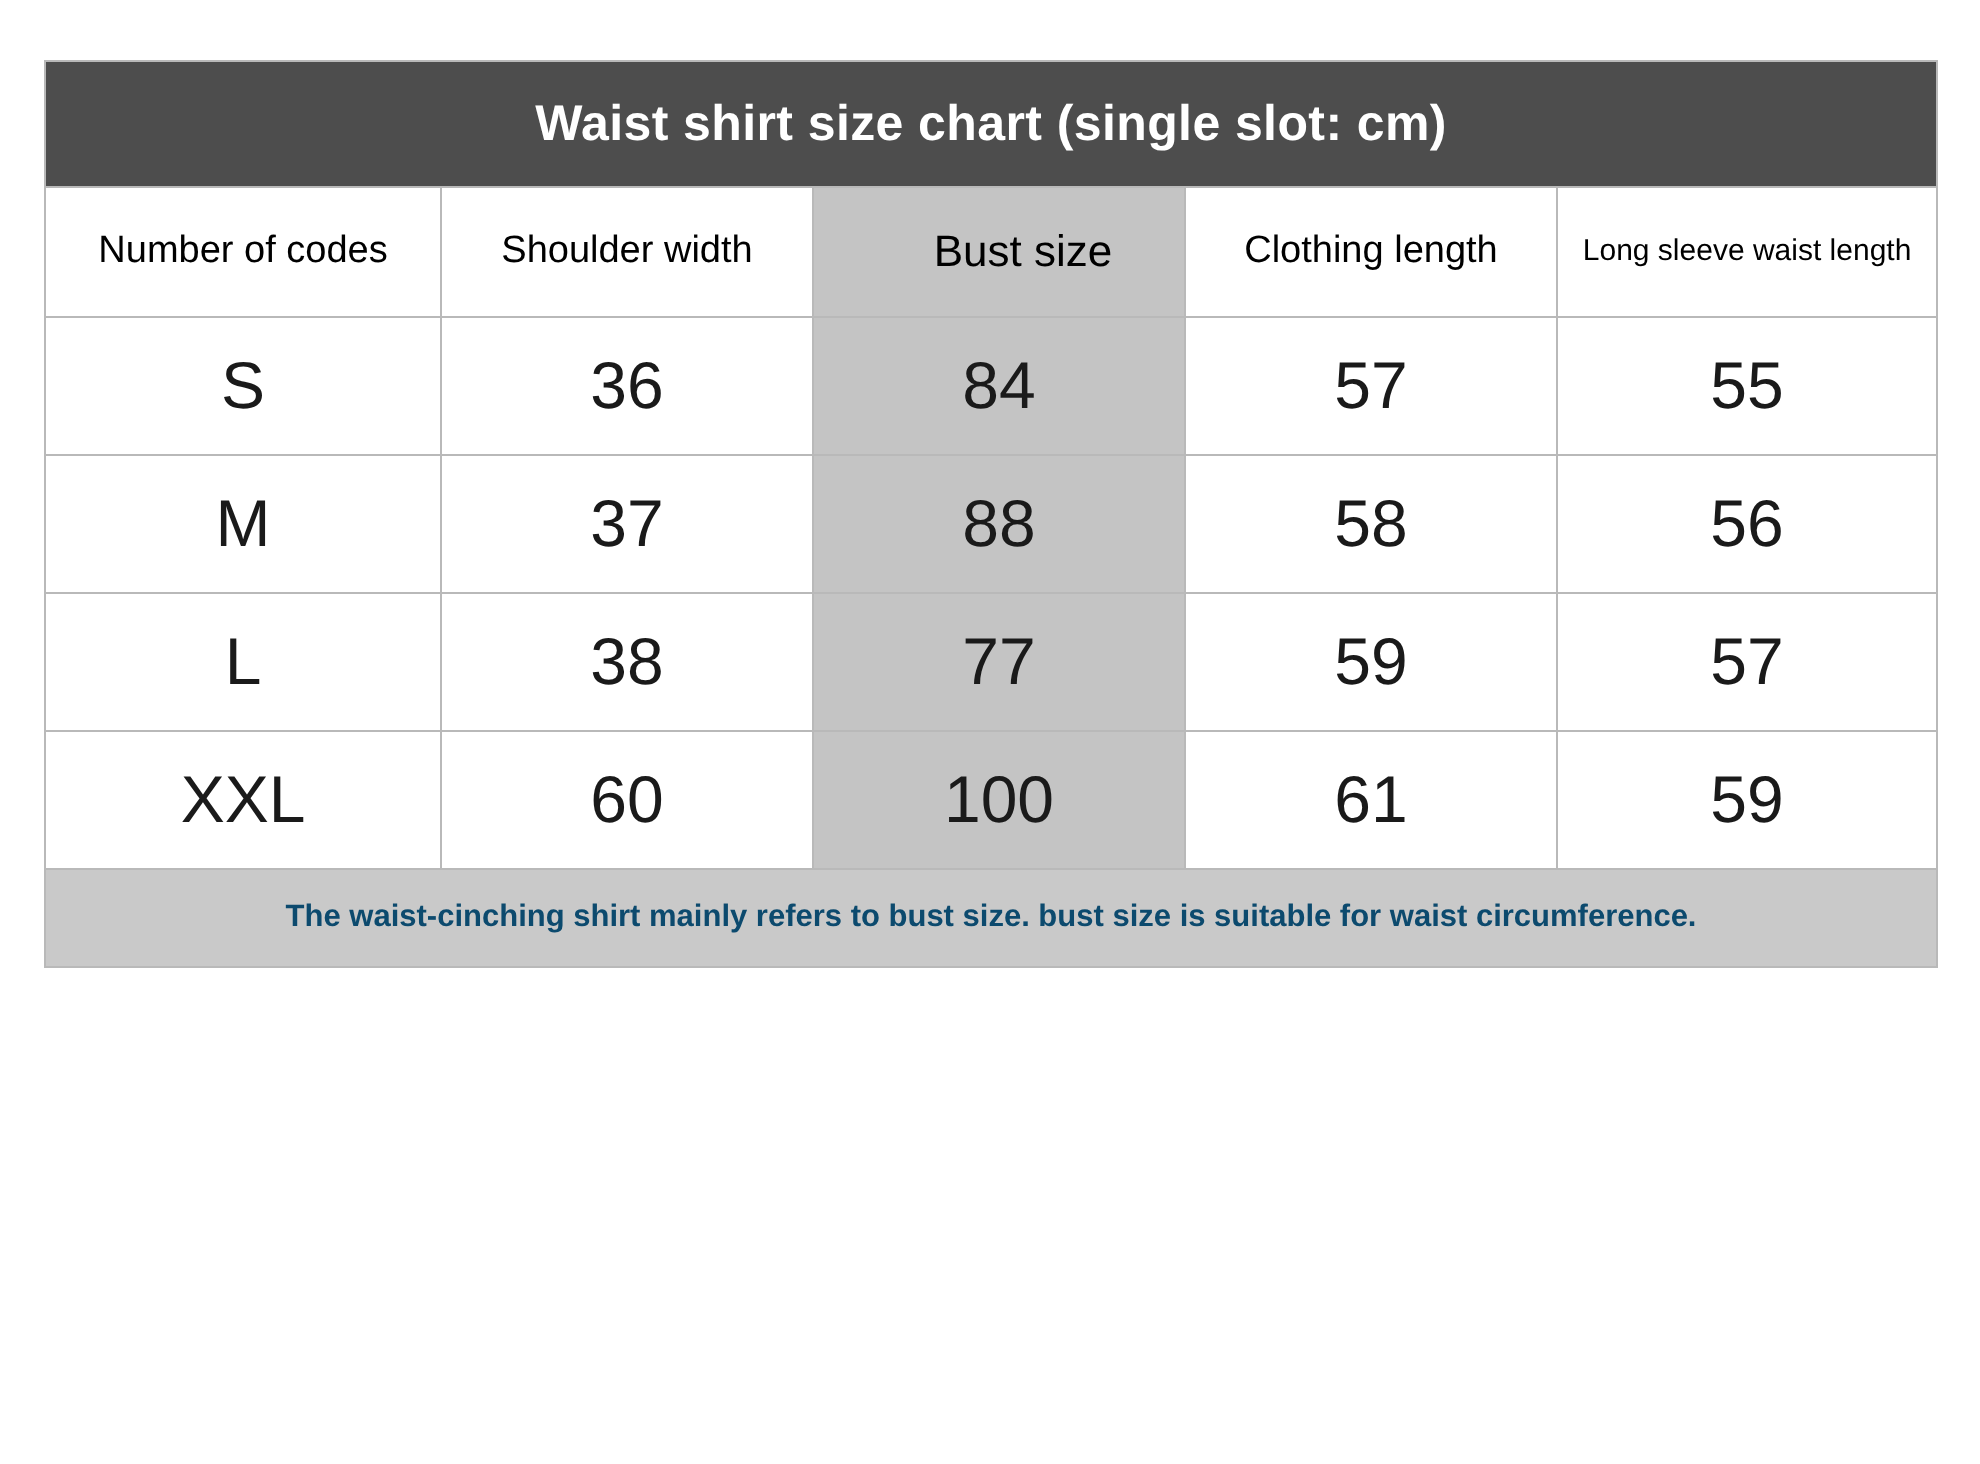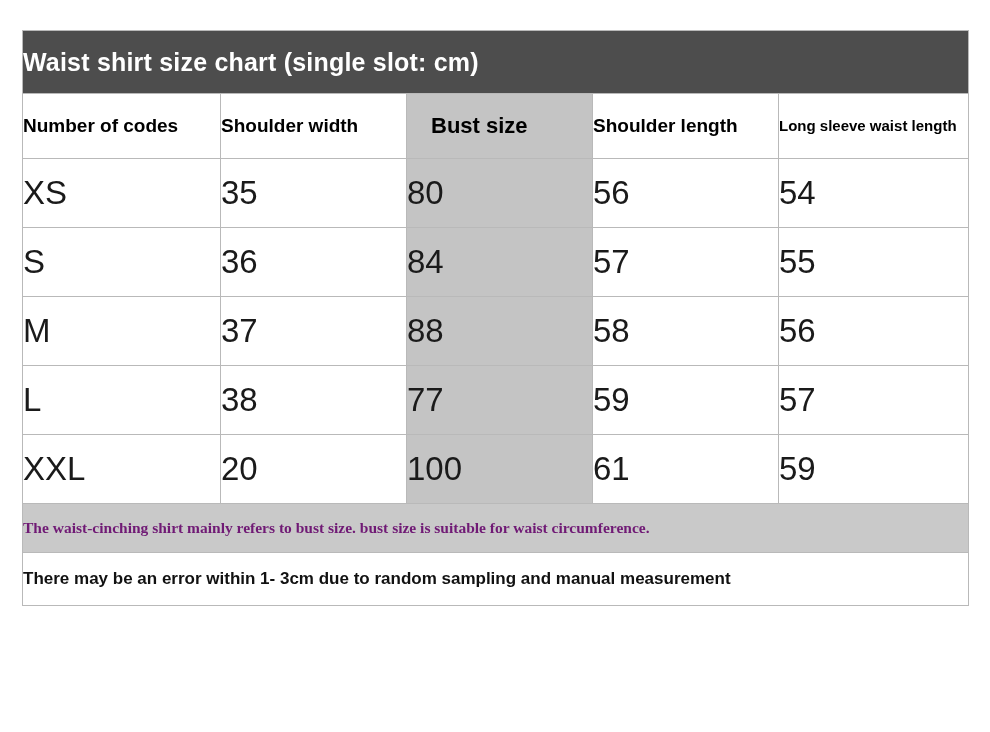--- a/index.html
+++ b/index.html
@@ -25,34 +25,34 @@
   .chart {
     width: 946px;
     border: 1px solid #b9b9b9;
     border-collapse: collapse;
     table-layout: fixed;
     background: #ffffff;
   }
   .chart td, .chart th {
     border: 1px solid #b9b9b9;
     padding: 0;
-    text-align: left;
+    text-align: center;
     vertical-align: middle;
   }
   .title-cell {
     background: #4d4d4d;
     color: #ffffff;
     font-size: 25px;
     font-weight: bold;
     height: 62px;
     letter-spacing: 0.2px;
   }
   .head-cell {
     font-size: 19px;
-    font-weight: bold;
+    font-weight: normal;
     line-height: 1.15;
     height: 64px;
     background: #ffffff;
     margin-top: 10px;
   }
   .head-cell.small {
     font-size: 15px;
   }
   .head-cell.highlight {
     background: #c4c4c4;
@@ -67,22 +67,21 @@
     color: #1a1a1a;
   }
   .data-cell.highlight {
     background: #c4c4c4;
   }
   .note-grey {
     background: #c9c9c9;
     font-size: 15.5px;
     font-weight: bold;
     height: 48px;
-    color: #701a75;
-    font-family: Liberation Serif, serif;
+    color: #0c4a6e;
   }
   .note-white {
     background: #ffffff;
     font-size: 17px;
     font-weight: bold;
     height: 52px;
     color: #111111;
   }
   
   col.c0 { width: 198px; }
@@ -104,31 +103,24 @@
         <col class="c4">
     </colgroup>
     <tbody>
       <tr>
         <td class="title-cell" colspan="5">Waist shirt size chart (single slot: cm)</td>
       </tr>
       <tr>
         <th class="head-cell">Number of codes</th>
         <th class="head-cell">Shoulder width</th>
         <th class="head-cell highlight">Bust size</th>
-        <th class="head-cell">Shoulder length</th>
+        <th class="head-cell">Clothing length</th>
         <th class="head-cell small">Long sleeve waist length</th>
       </tr>
 
-      <tr>
-        <td class="data-cell">XS</td>
-        <td class="data-cell">35</td>
-        <td class="data-cell highlight">80</td>
-        <td class="data-cell">56</td>
-        <td class="data-cell">54</td>
-      </tr>
       <tr>
         <td class="data-cell">S</td>
         <td class="data-cell">36</td>
         <td class="data-cell highlight">84</td>
         <td class="data-cell">57</td>
         <td class="data-cell">55</td>
       </tr>
       <tr>
         <td class="data-cell">M</td>
         <td class="data-cell">37</td>
@@ -138,27 +130,24 @@
       </tr>
       <tr>
         <td class="data-cell">L</td>
         <td class="data-cell">38</td>
         <td class="data-cell highlight">77</td>
         <td class="data-cell">59</td>
         <td class="data-cell">57</td>
       </tr>
       <tr>
         <td class="data-cell">XXL</td>
-        <td class="data-cell">20</td>
+        <td class="data-cell">60</td>
         <td class="data-cell highlight">100</td>
         <td class="data-cell">61</td>
         <td class="data-cell">59</td>
       </tr>
 
       <tr>
         <td class="note-grey" colspan="5">The waist-cinching shirt mainly refers to bust size. bust size is suitable for waist circumference.</td>
       </tr>
-      <tr>
-        <td class="note-white" colspan="5">There may be an error within 1- 3cm due to random sampling and manual measurement</td>
-      </tr>
     </tbody>
   </table>
 </div>
 
 </body></html>

